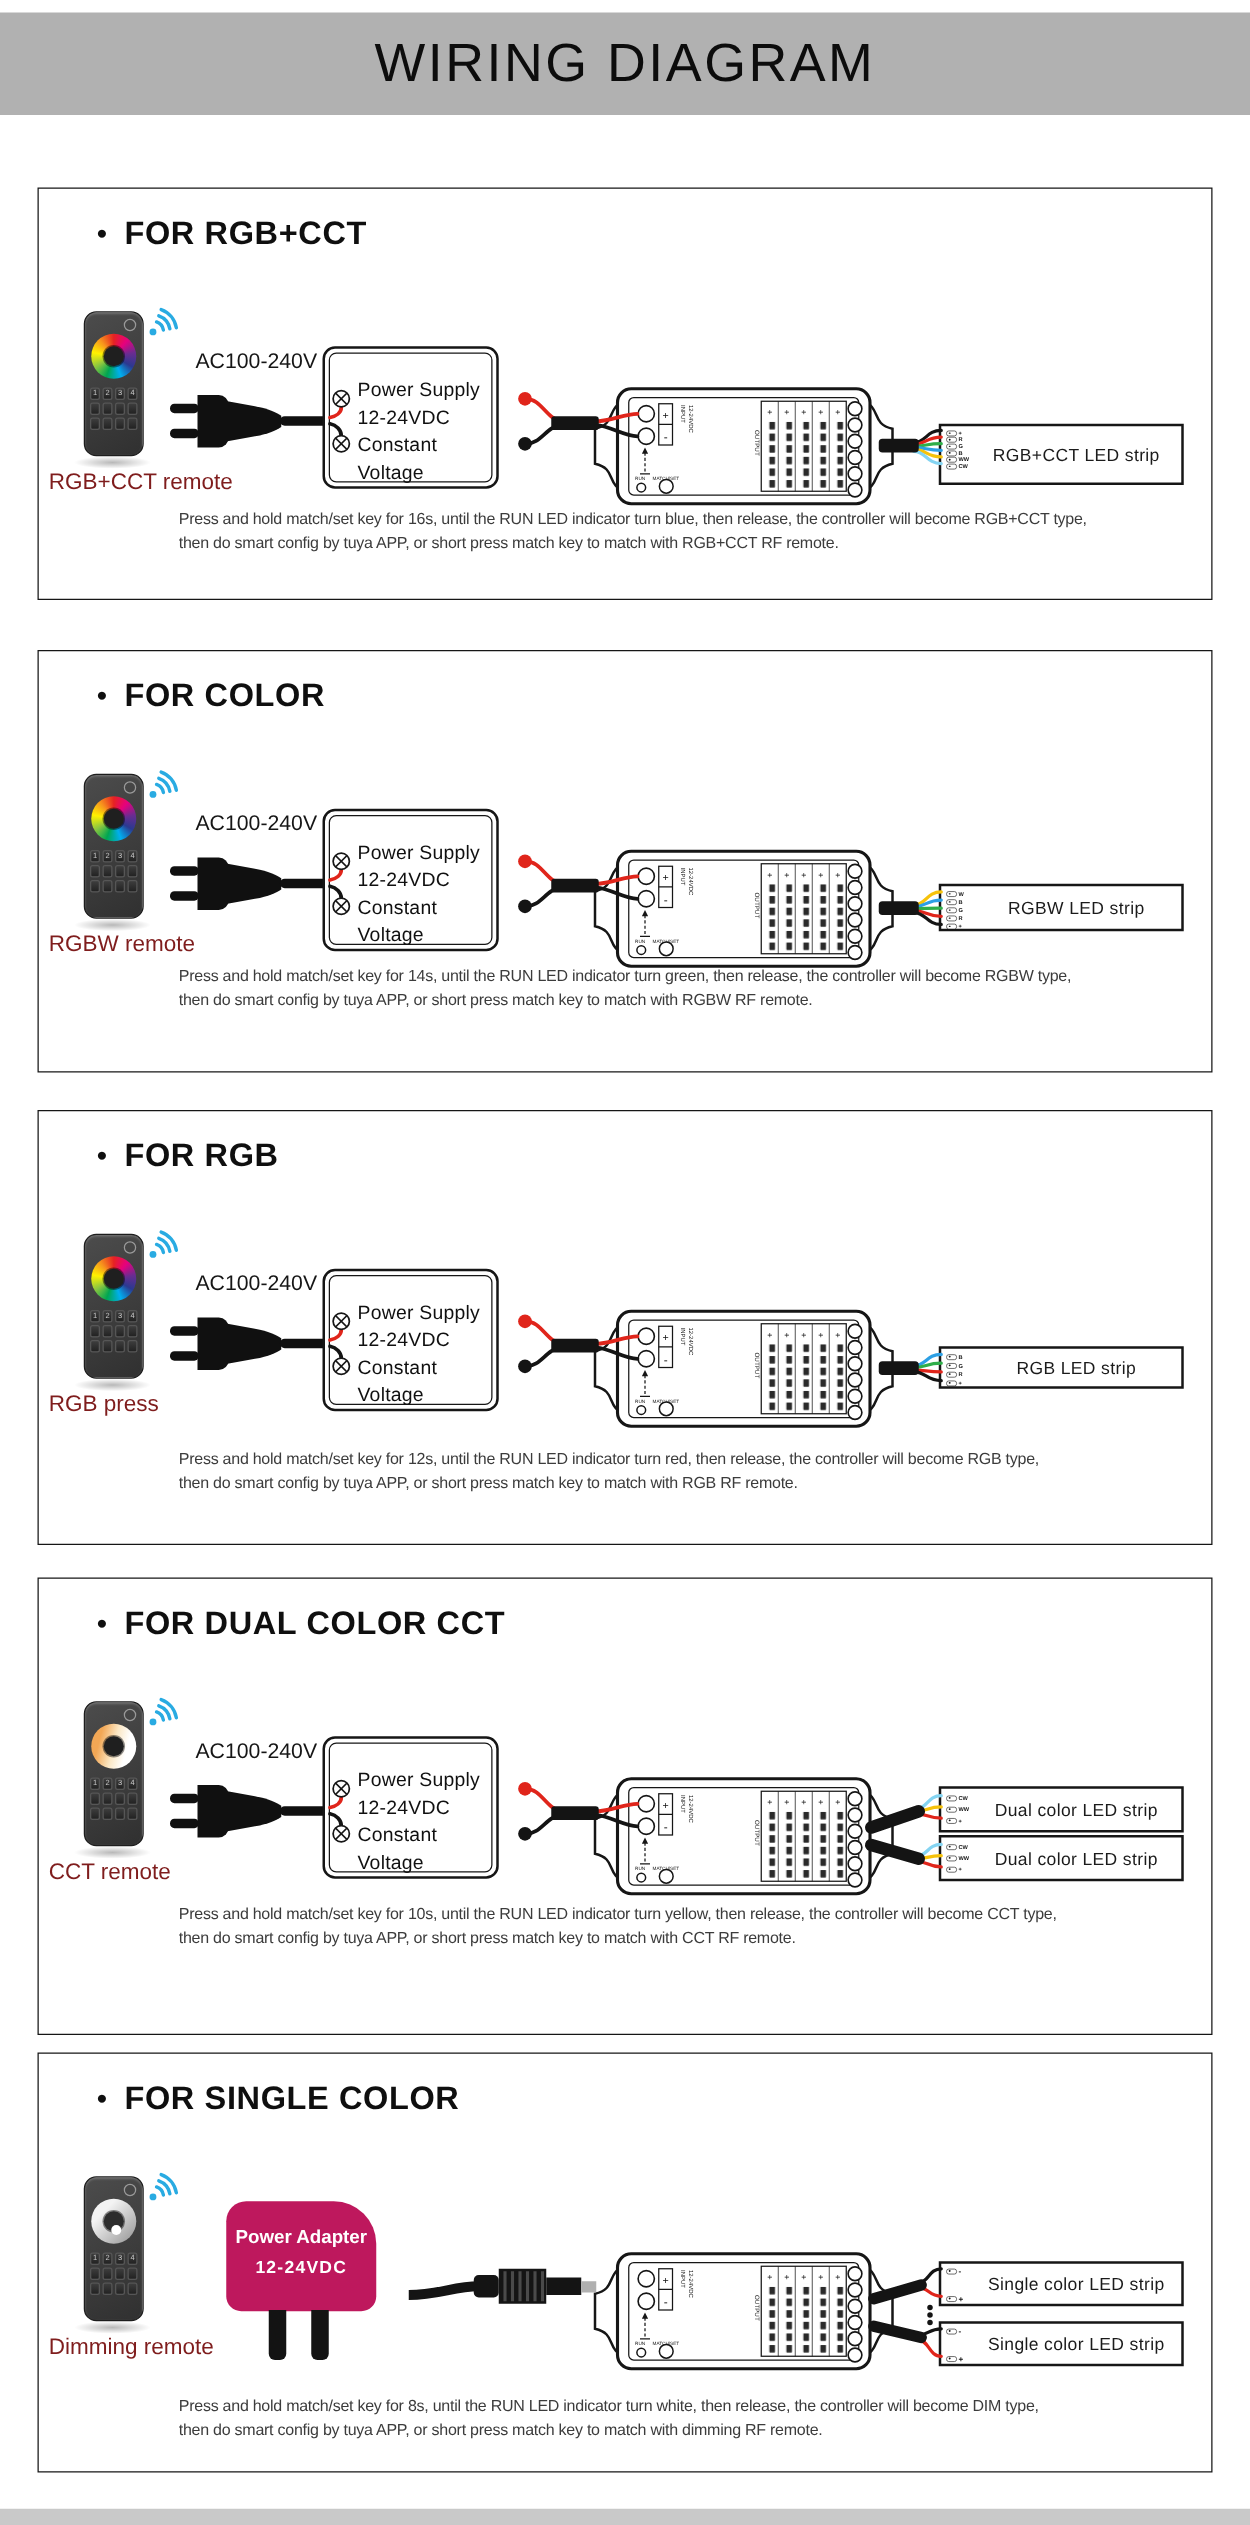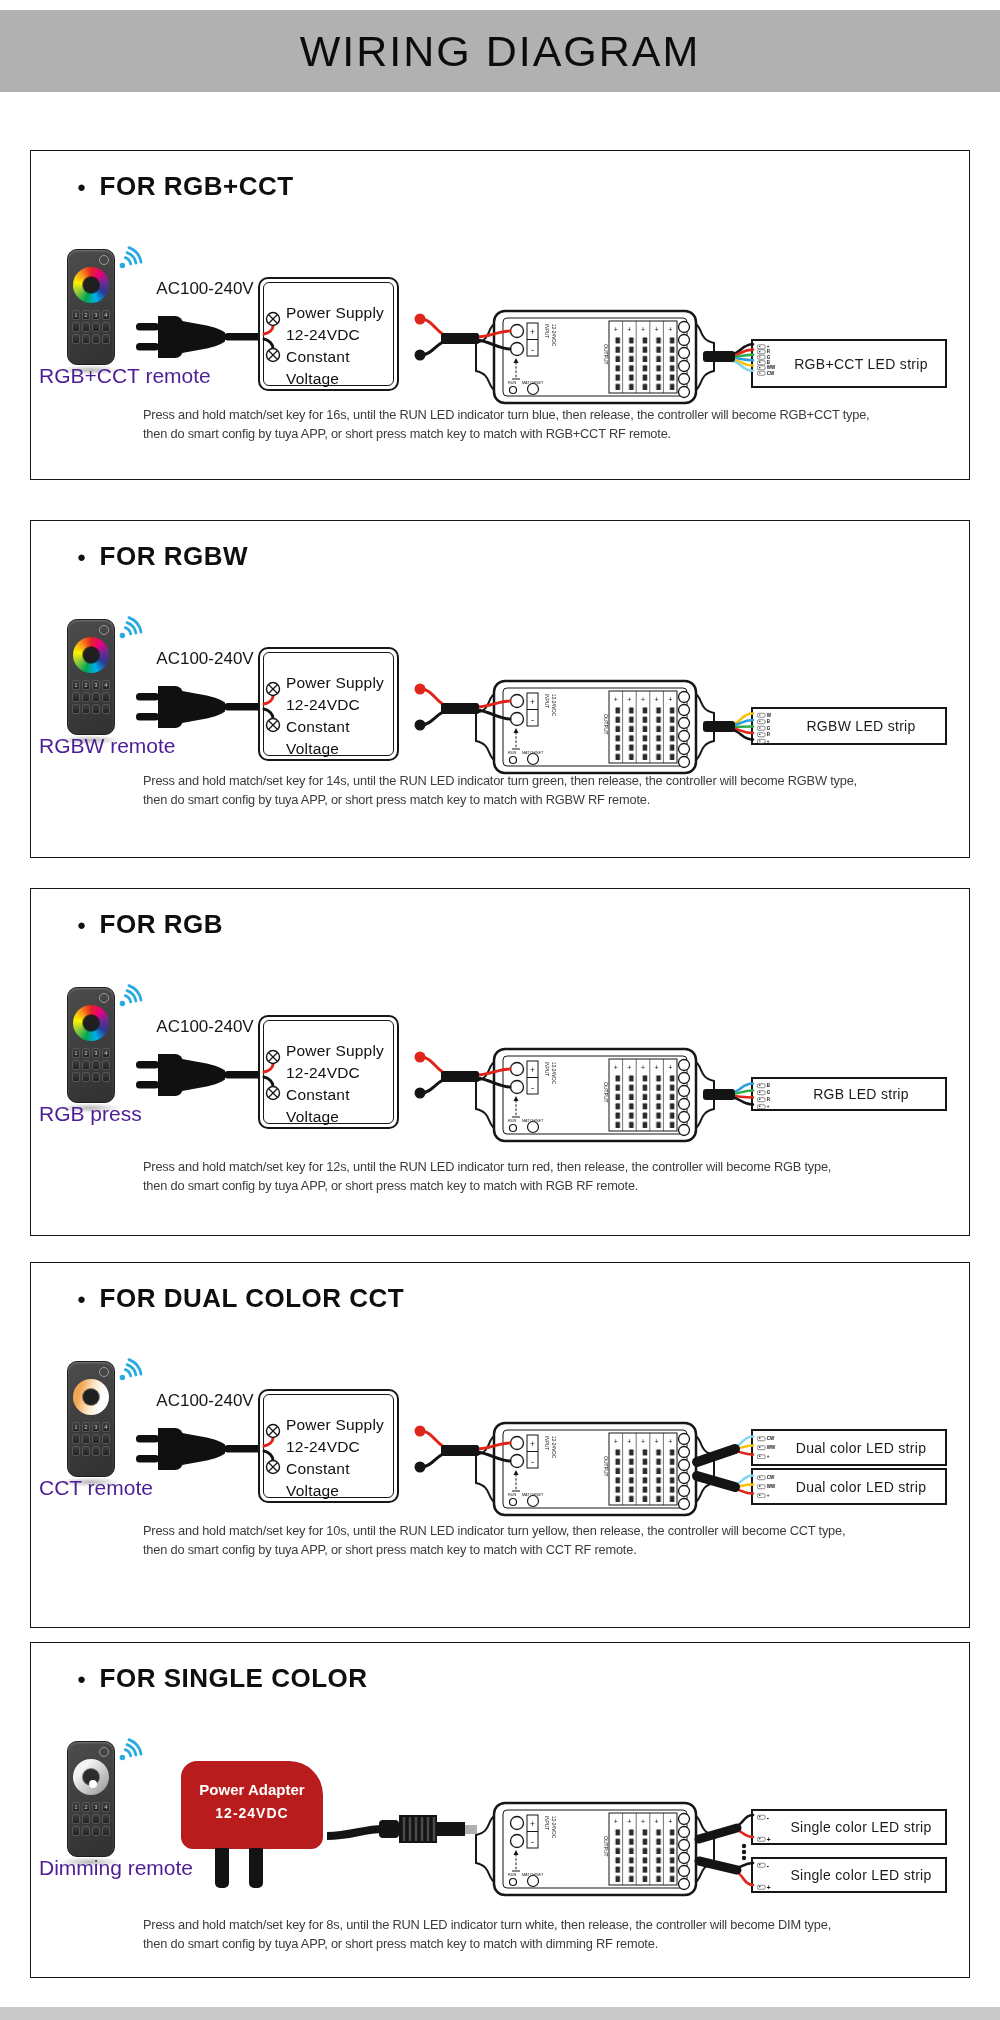--- a/index.html
+++ b/index.html
@@ -31,21 +31,21 @@
   .w-rgb{background:conic-gradient(from 0deg,#e62222,#e6007e,#6a2c91,#2b3990,#00aeef,#00a651,#8dc63f,#fff200,#f7941d,#e62222)}
   .w-cct{background:linear-gradient(105deg,#f2a755 22%,#fbe7c4 50%,#ffffff 74%)}
   .w-dim{background:linear-gradient(135deg,#f3f3f3 28%,#a6a6a6 85%)}
   .w-dim::after{background:#2c2c2c}
   .wdot{position:absolute;left:16px;top:21px;width:8px;height:8px;background:#fff;border-radius:50%;z-index:2}
   .btns{position:absolute;left:4px;top:60px;width:38px;display:grid;grid-template-columns:repeat(4,1fr);gap:2px}
   .btn{height:8px;background:linear-gradient(#3d3d3d,#222);border:.5px solid #565656;border-radius:2px;
        color:#c9c9c9;font-size:6px;line-height:8px;text-align:center;overflow:hidden}
   .rshadow{position:absolute;left:28px;top:214px;width:62px;height:10px;border-radius:50%;
            background:radial-gradient(ellipse at center,rgba(0,0,0,.28),rgba(0,0,0,0) 70%)}
-  .rlabel{position:absolute;left:8px;top:213px;width:180px;font-size:21px;color:#4c1d95}
+  .rlabel{position:absolute;left:8px;top:224px;width:180px;font-size:18px;color:#7f1d1d}
   .rf{position:absolute;left:84px;top:86px;width:38px;height:38px}
   
   .ac{position:absolute;left:104px;top:128px;width:140px;text-align:center;font-size:17px;color:#161616}
   .plug{position:absolute;left:104px;top:154px;width:136px;height:64px}
   .psu{position:absolute;left:227px;top:126px;width:141px;height:114px;background:#fff;
        border:2.2px solid #161616;border-radius:10px;box-sizing:border-box}
   .psu::before{content:"";position:absolute;inset:3px;border:1.2px solid #161616;border-radius:6px}
   .ptxt{position:absolute;left:26px;top:23px;font-size:15.5px;line-height:22px;color:#101010;letter-spacing:.2px}
   
   .ctrl{position:absolute;left:430px;top:158px;width:268px;height:96px}
@@ -62,21 +62,21 @@
   .ph2a .prow{height:12px}
   .ph2a .prow + .prow{margin-top:32px}
   .pad{width:15px;height:7px;border:1.5px solid #161616;border-radius:4px;flex:0 0 auto;position:relative;background:#fff}
   .pad::after{content:"";position:absolute;left:3px;top:1.8px;width:2.6px;height:2.6px;background:#161616;border-radius:50%}
   .plbl{font-size:9px;font-weight:700;margin-left:2.5px;color:#111;line-height:1;white-space:nowrap}
   .ph2a .plbl{font-size:13px}
   
   .desc{position:absolute;left:112px;font-size:12.8px;letter-spacing:-.2px;line-height:19px;
         color:#3c3c3c;white-space:nowrap}
   
-  .adapter{position:absolute;left:150px;top:118px;width:142px;height:88px;background:#b91c1c;
+  .adapter{position:absolute;left:150px;top:118px;width:120px;height:88px;background:#be185d;
            border-radius:16px 34px 12px 12px;color:#fff;text-align:center}
   .a1{margin-top:20px;font-size:15px;font-weight:700}
   .a2{margin-top:7px;font-size:14px;font-weight:700;letter-spacing:1px}
   .prong{position:absolute;top:205px;width:14px;height:40px;background:#131313;border-radius:0 0 5px 5px}
   .p1{left:184px}.p2{left:218px}
   
   .wires{position:absolute;left:0;top:0;width:940px;height:100%;pointer-events:none}
   .wire{fill:none;stroke-width:2.6;stroke-linecap:round}
   .win{fill:none;stroke-width:3;stroke-linecap:round}
   .w-red{stroke:var(--c-red,#e0251b)} .f-red{fill:var(--c-red,#e0251b)}
@@ -260,21 +260,21 @@
       <path class="wire w-blue" d="M700,207 C710,207 710,209.2 722,209.2"></path>
       <path class="wire w-yellow" d="M700,208.5 C710,208.5 710,214.5 722,214.5"></path>
       <path class="wire w-cyan" d="M700,210 C710,210 710,219.8 722,219.8"></path>
       <rect x="672" y="200" width="32" height="11" rx="3" fill="#141414"></rect>
     </svg>
   </section>
 
   <section class="sec" id="sec2">
     <div class="sec-title">
       <span class="bullet">●</span>
-      <span>FOR RGBW</span>
+      <span>FOR COLOR</span>
     </div>
     <div class="remote">
       <span class="pwr"></span>
       <div class="wheel w-rgb"></div>
       <div class="btns">
         <span class="btn">1</span>
         <span class="btn">2</span>
         <span class="btn">3</span>
         <span class="btn">4</span>
         <span class="btn"></span>

